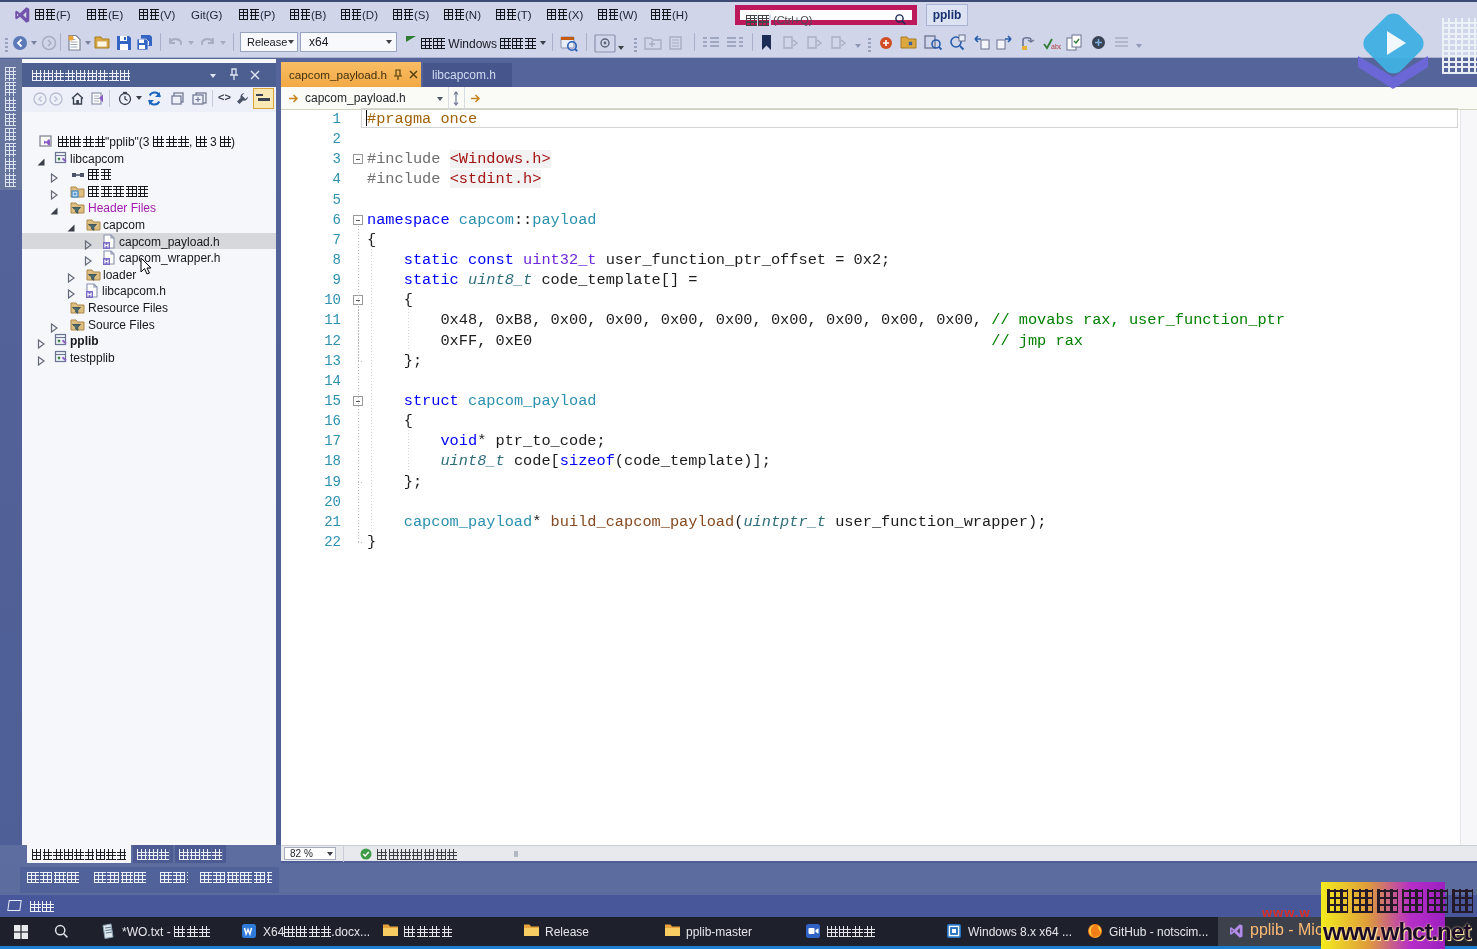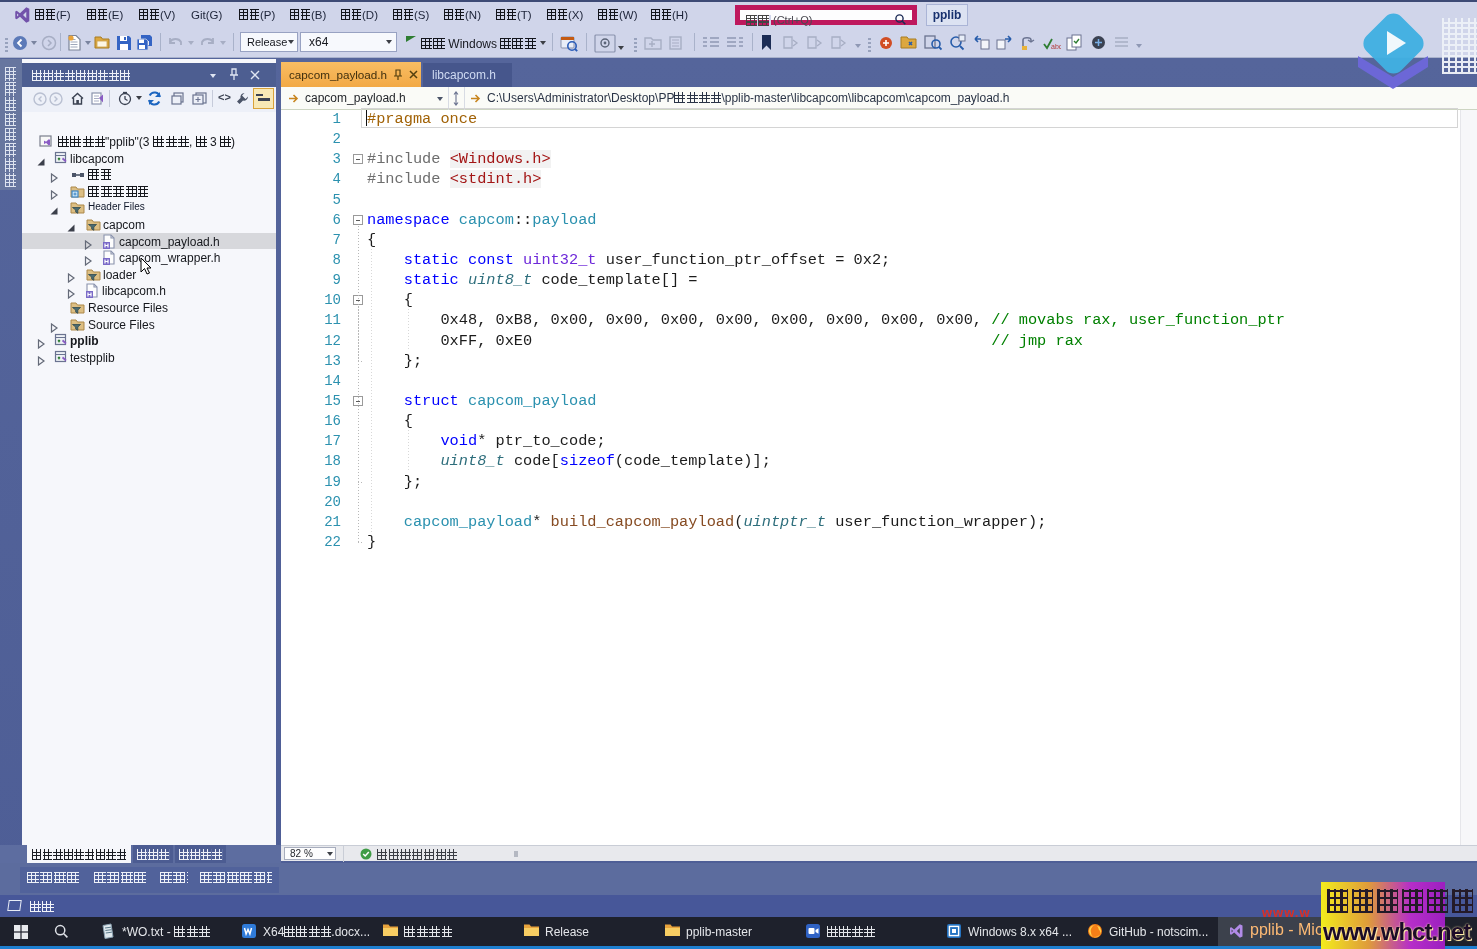--- a/index.html
+++ b/index.html
@@ -297,21 +297,21 @@
           <path d="M3.5 9h3M5 7.5v3" stroke="#3d84c4" stroke-width="1"></path>
         </svg></div>
       <div class="ab" style="left:66px;top:126px;font-size:12px;color:#16181d;white-space:nowrap"><i class="cj" style="width:60px"></i></div>
       <div class="ab" style="left:27px;top:143px"><svg width="10" height="10" viewBox="0 0 10 10">
           <path d="M8.5 1.5v7h-7z" fill="#3b3f4a"></path>
         </svg></div>
       <div class="ab" style="left:48px;top:141px"><svg width="15" height="13" viewBox="0 0 15 13">
           <path d="M1 2h5l1.5 2H14v8H1z" fill="#dcbe83" stroke="#ab8748" stroke-width="1"></path>
           <path d="m2.5 6.5 8-.01L7.8 9v3.3L5.7 11V9z" fill="#4b6b72" stroke="#2e4a50" stroke-width=".8"></path>
         </svg></div>
-      <div class="ab" style="left:66px;top:142px;font-size:10px;color:#0f172a;white-space:nowrap">Header Files</div>
+      <div class="ab" style="left:66px;top:142px;font-size:12px;color:#a21caf;white-space:nowrap">Header Files</div>
       <div class="ab" style="left:44px;top:160px"><svg width="10" height="10" viewBox="0 0 10 10">
           <path d="M8.5 1.5v7h-7z" fill="#3b3f4a"></path>
         </svg></div>
       <div class="ab" style="left:64px;top:158px"><svg width="15" height="13" viewBox="0 0 15 13">
           <path d="M1 2h5l1.5 2H14v8H1z" fill="#dcbe83" stroke="#ab8748" stroke-width="1"></path>
           <path d="m2.5 6.5 8-.01L7.8 9v3.3L5.7 11V9z" fill="#4b6b72" stroke="#2e4a50" stroke-width=".8"></path>
         </svg></div>
       <div class="ab" style="left:81px;top:159px;font-size:12px;color:#16181d;white-space:nowrap">capcom</div>
       <div class="ab" style="left:0;top:174px;width:254px;height:16px;background:#d7d8dc"></div>
       <div class="ab" style="left:61px;top:177px"><svg width="10" height="10" viewBox="0 0 10 10">
@@ -409,21 +409,20 @@
     <span style="position:absolute;left:24px;top:4px;font-size:12px;color:#1e2126">capcom_payload.h</span>
     <div class="dn ab" style="left:156px;top:10px;border-top-color:#4b5468"></div>
     <div class="ab" style="left:167px;top:0;width:1px;height:23px;background:#d8dce4"></div>
     <svg class="ab" style="left:171px;top:4px" width="8" height="15" viewBox="0 0 8 15">
       <path d="M4 1v13M2 3.5 4 1l2 2.5M2 11.5 4 14l2-2.5" stroke="#6a7390" stroke-width="1.1" fill="none"></path>
     </svg>
     <div class="ab" style="left:183px;top:0;width:1px;height:23px;background:#d8dce4"></div>
     <svg class="ab" style="left:189px;top:6px" width="11" height="11" viewBox="0 0 11 11">
       <path d="M1 5.5h7M5.5 2l3.5 3.5L5.5 9" stroke="#c8851e" stroke-width="1.6" fill="none"></path>
     </svg>
-    <span style="position:absolute;left:206px;top:4px;font-size:12px;color:#2a3446;white-space:nowrap">C:\Users\Administrator\Desktop\PP<i class="cj" style="width:47px;--ink:#2a3446;--bg:#fafbf7"></i>\pplib-master\libcapcom\libcapcom\capcom_payload.h</span>
   </div>
 <div class="ab" style="left:281px;top:110px;width:1196px;height:735px;background:#fff"></div>
 <div class="ab" style="left:1460px;top:110px;width:17px;height:735px;background:#f7f7f9;border-left:1px solid #e6e6ea"></div>
 <div class="ab" style="left:361px;top:108px;width:1097px;height:20px;border:1px solid #d4d4d4"></div>
 <div class="ab" style="left:366px;top:110px;width:1px;height:16px;background:#111"></div>
 <div class="ab" style="left:281px;top:109px;width:60px;text-align:right;font-family:'Liberation Mono',monospace;font-size:14px;line-height:20.14px;color:#2b91af">
     <div>1</div>
     <div>2</div>
     <div>3</div>
     <div>4</div>

